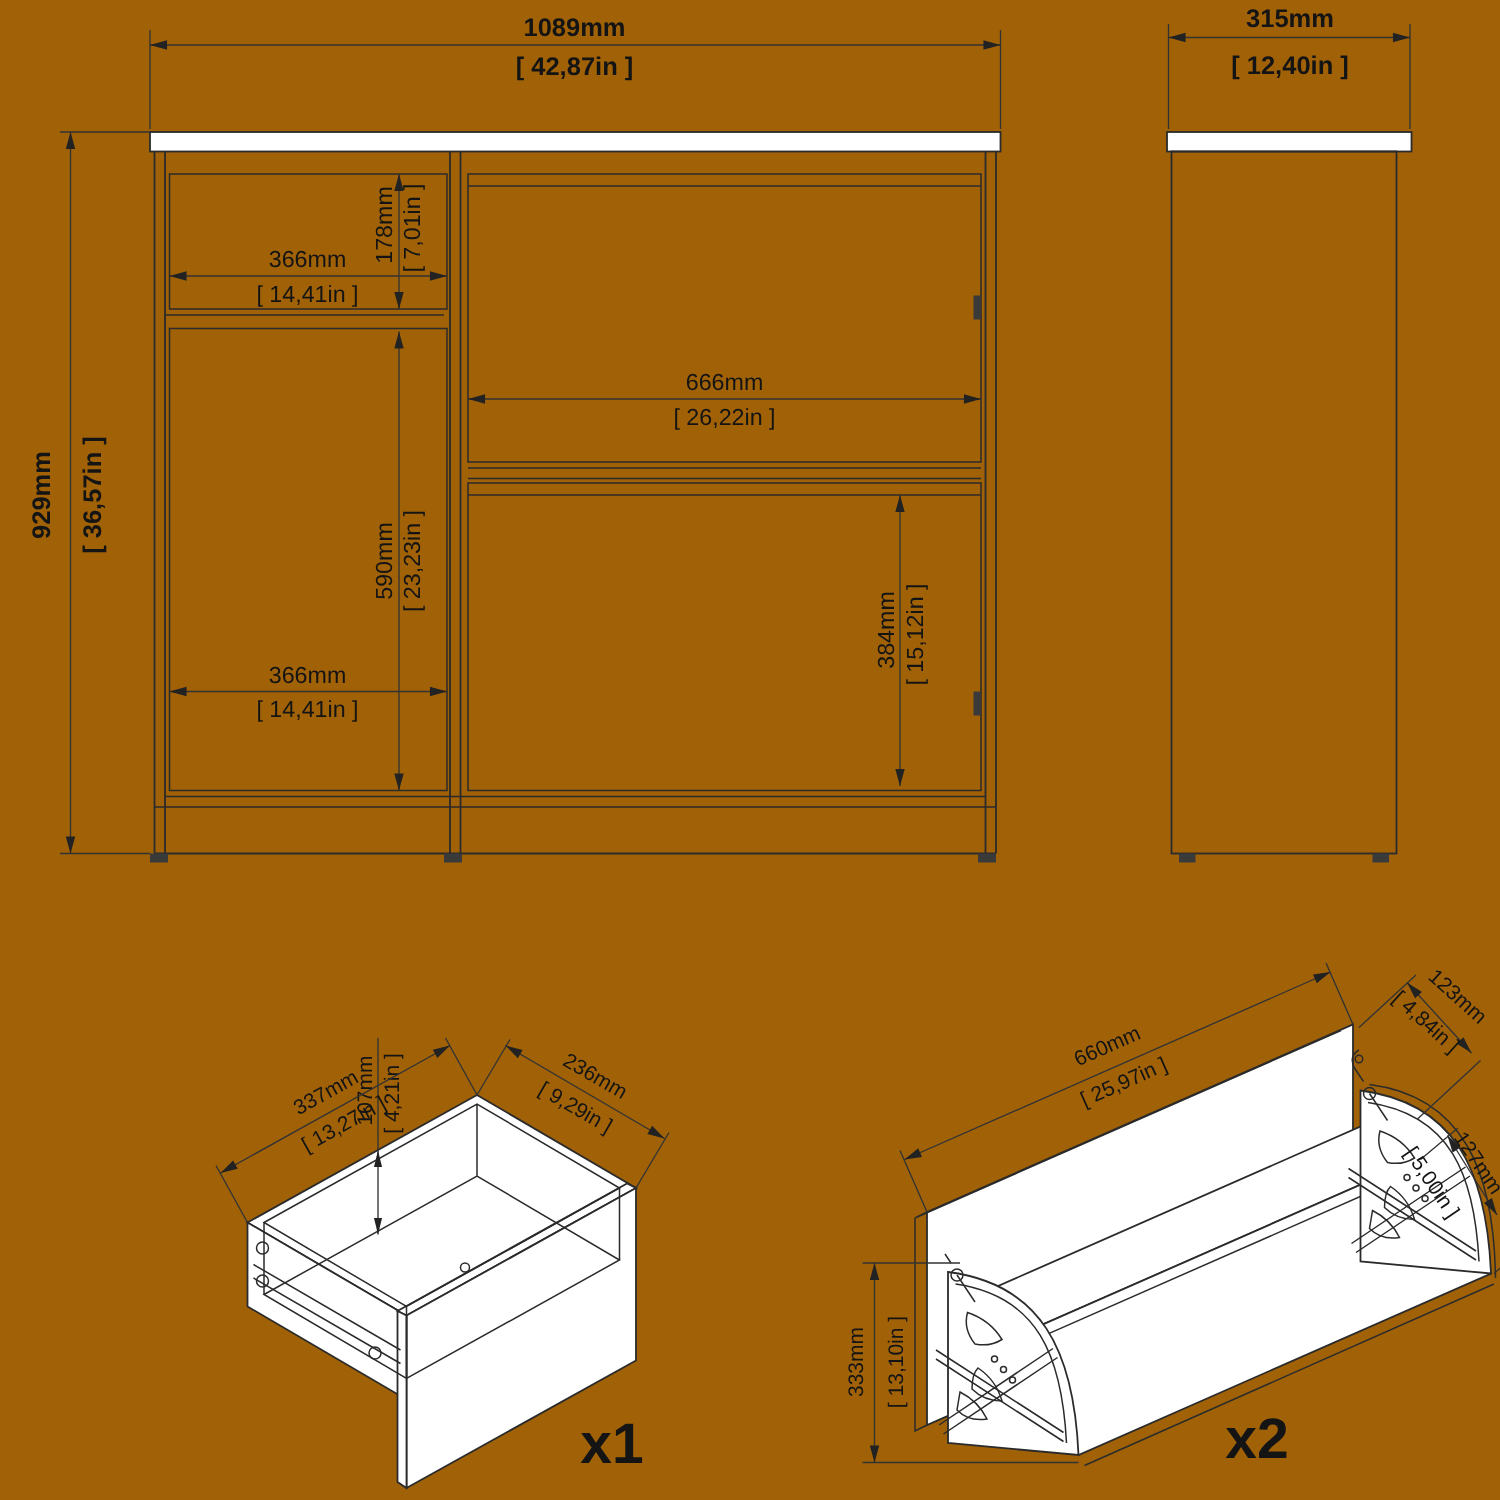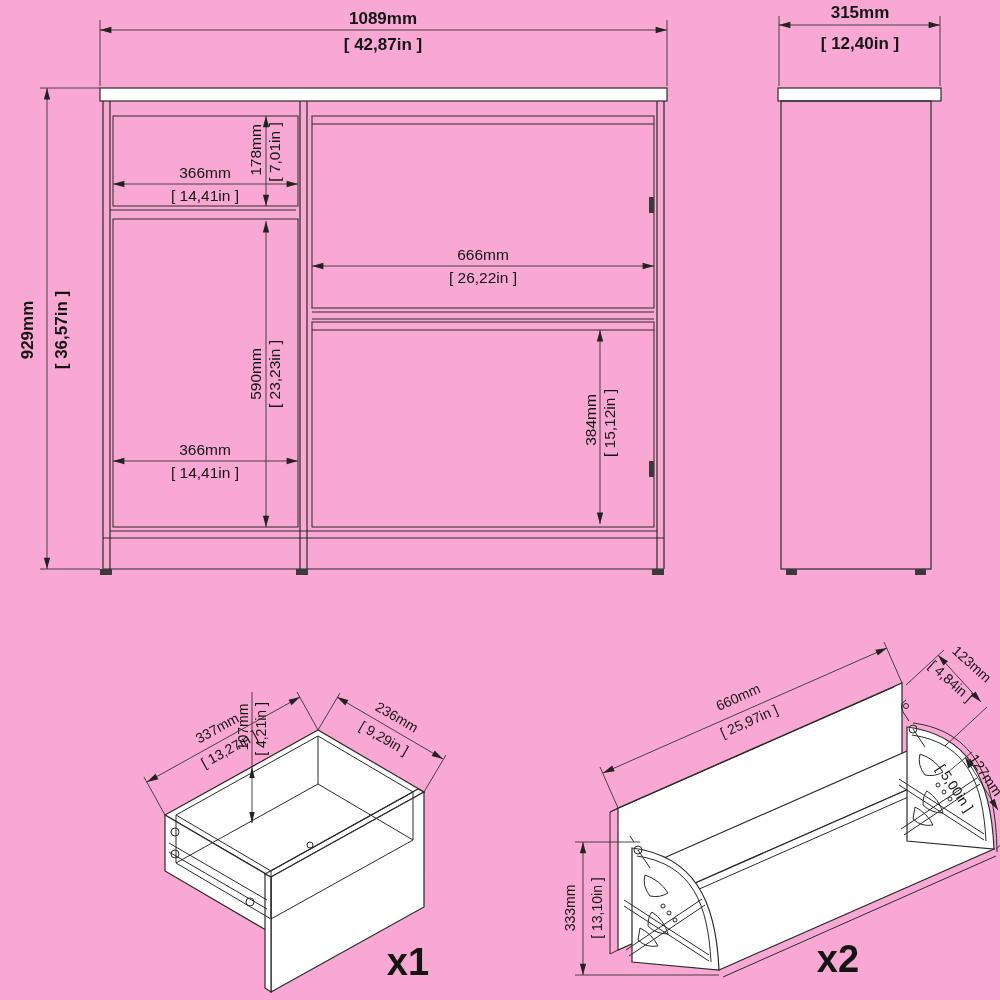--- a/index.html
+++ b/index.html
@@ -1,16 +1,16 @@
 <!DOCTYPE html>
 <html><head>
 <meta charset="utf-8">
 <style>
   html,body{margin:0;padding:0;background:#fff;}
-  .canvas{position:relative;width:1000px;height:1000px;background:#f9a8d4;overflow:hidden;
+  .canvas{position:relative;width:1000px;height:1000px;background:#a16207;overflow:hidden;
           font-family:"Liberation Sans", sans-serif;}
   svg{position:absolute;left:0;top:0;}
   svg text{font-family:"Liberation Sans", sans-serif;fill:#141414;}
   .t-big{font-size:17px;font-weight:bold;}
   .t-mid{font-size:15.5px;}
   .t-det{font-size:14px;}
   .t-qty{font-size:38px;font-weight:bold;}
   .ln{stroke:#2b2b2b;stroke-width:1.2;fill:none;}
   .lnf{stroke:#2b2b2b;stroke-width:1.2;fill:#ffffff;}
   .lt{stroke:#2b2b2b;stroke-width:1;fill:none;}

